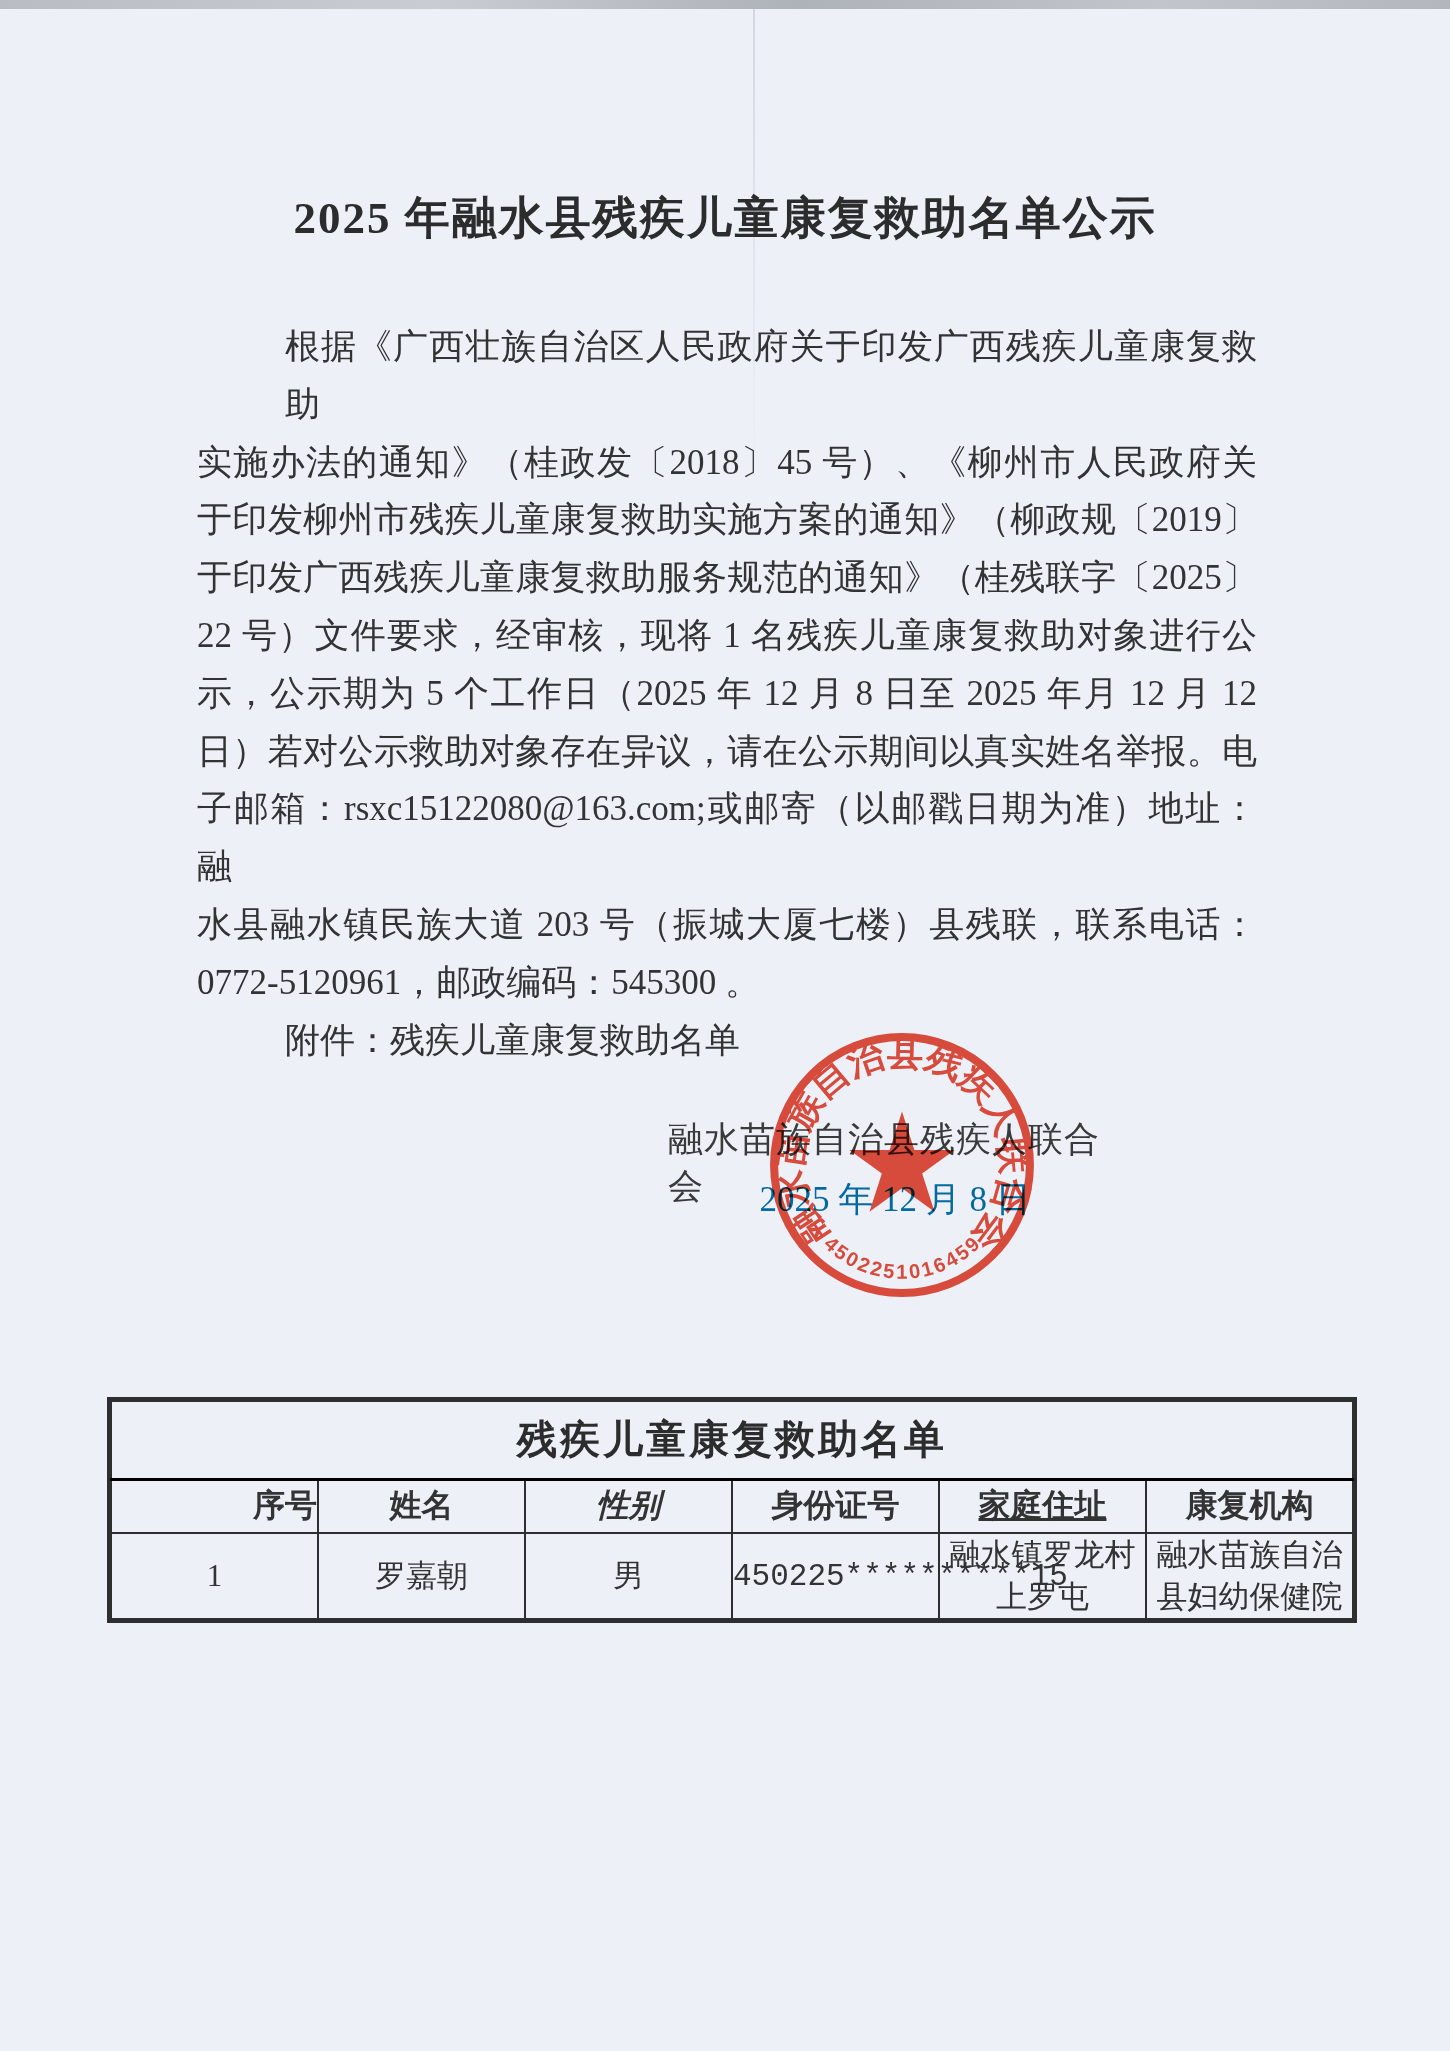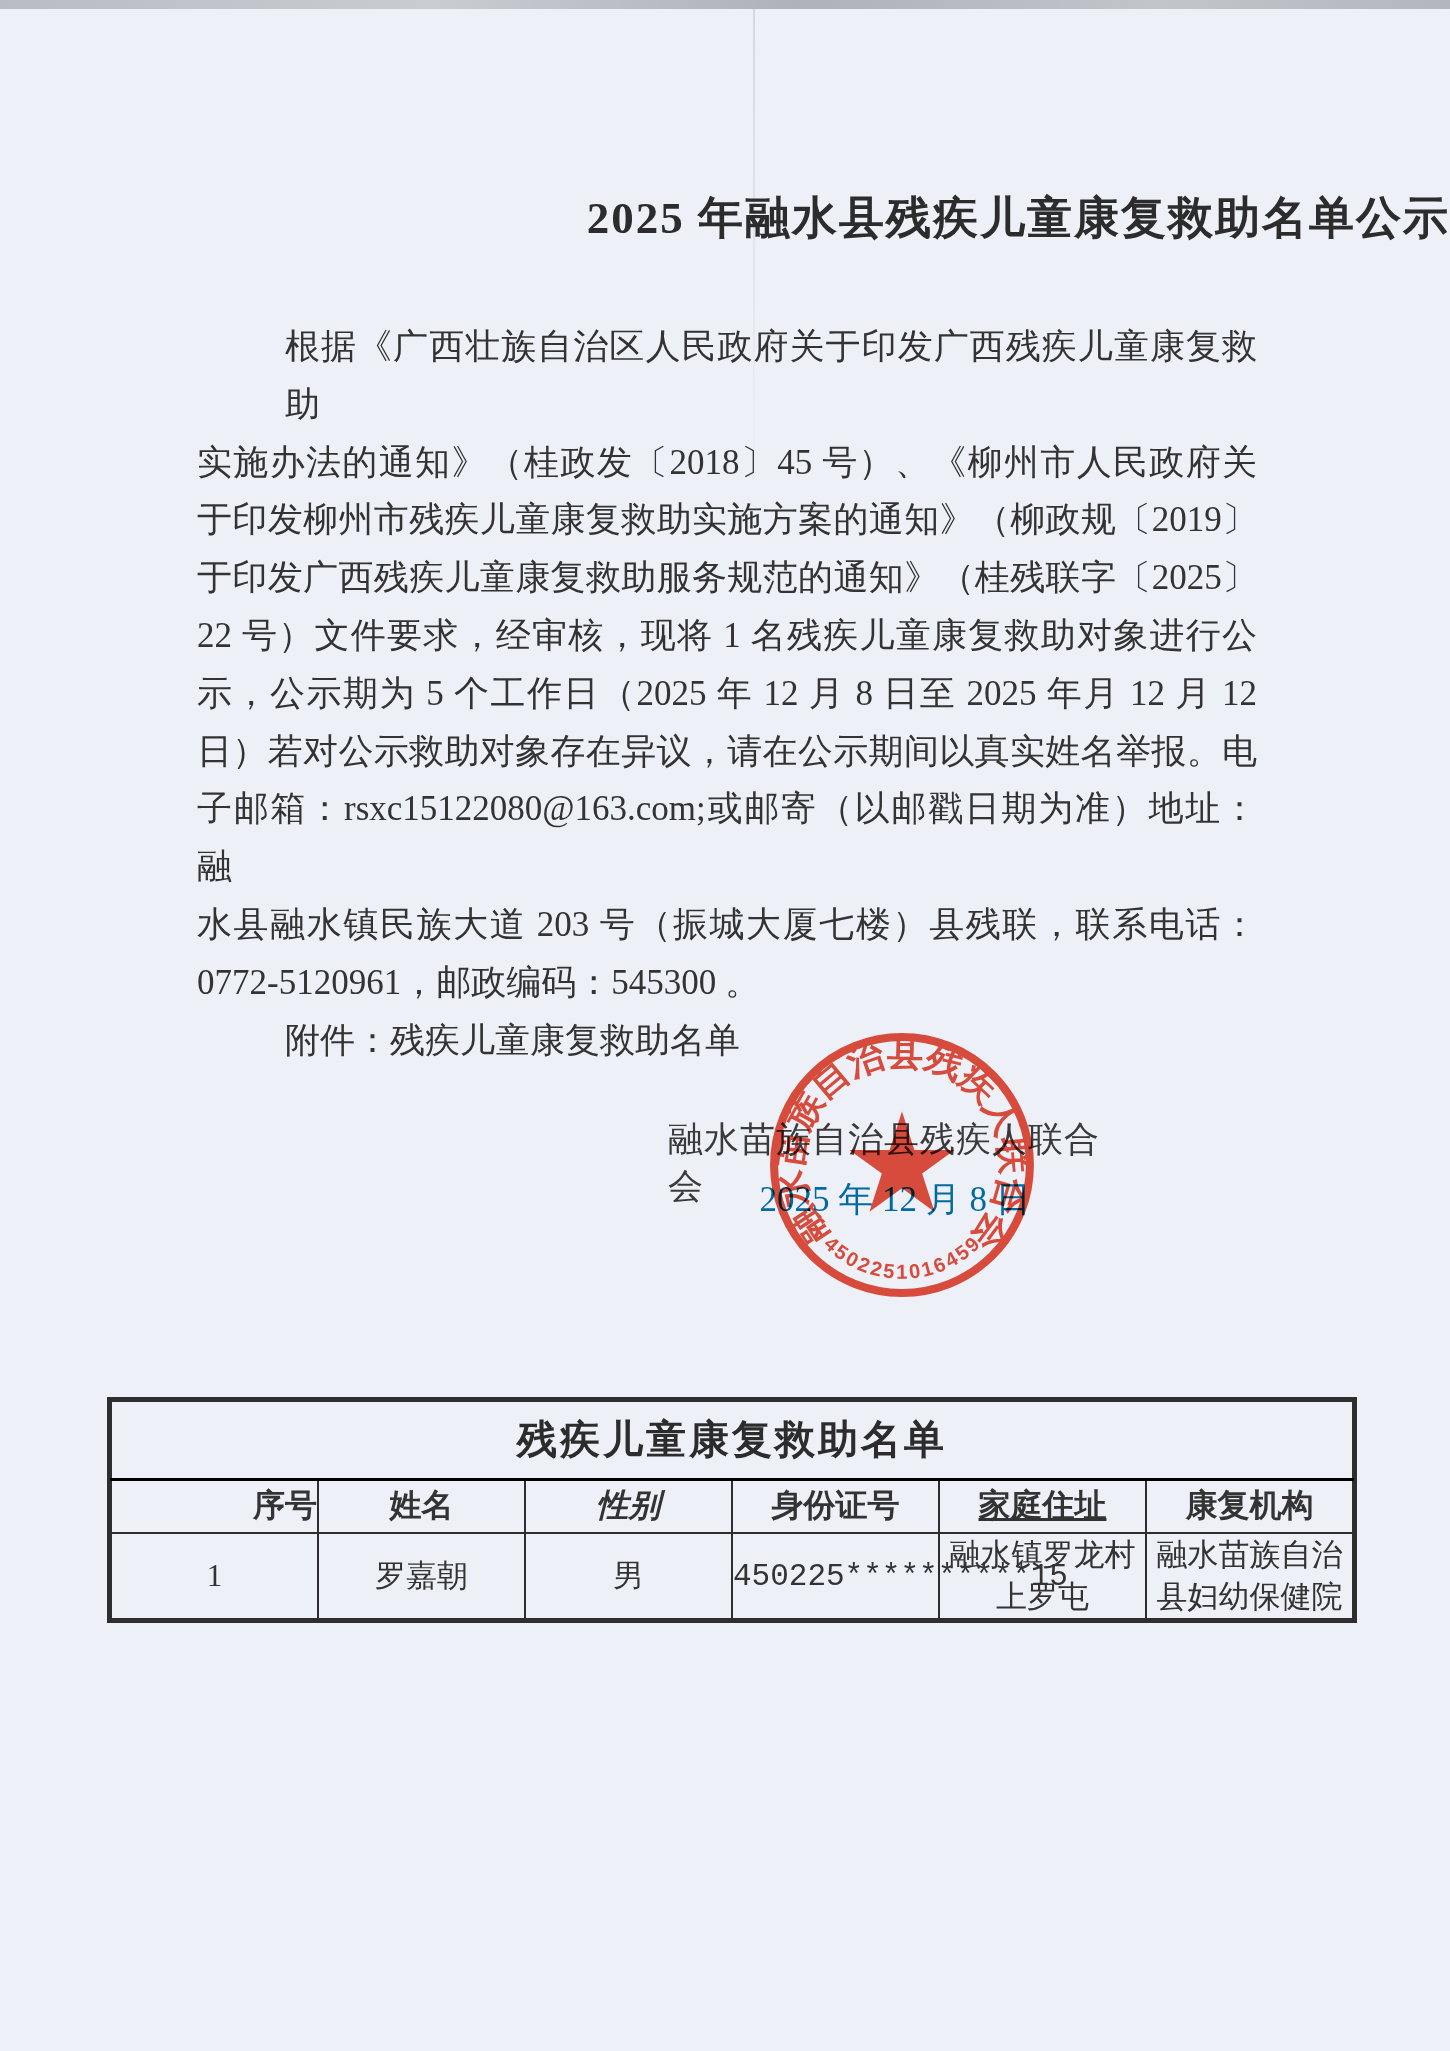--- a/index.html
+++ b/index.html
@@ -15,21 +15,21 @@
   .scan-edge {
     position:absolute; left:0; top:0; width:1450px; height:9px;
     background:linear-gradient(90deg,#b9bdc3 0%,#c9ccd1 30%,#aeb2b9 55%,#c2c5ca 80%,#b3b7bd 100%);
   }
   .fold-line {
     position:absolute; left:753px; top:9px; width:2px; height:470px;
     background:linear-gradient(180deg, rgba(170,176,192,.38), rgba(170,176,192,0));
   }
   .doc-title {
     position:absolute; left:0; top:188px; width:1450px;
-    text-align:right; font-size:45px; font-weight:bold; color:#2c2c2c;
+    text-align:center; font-size:45px; font-weight:bold; color:#2c2c2c;
     letter-spacing:2px;
   }
   .body-text {
     position:absolute; left:197px; top:318px; width:1060px;
     font-size:35px; line-height:57.8px; color:#333;
   }
   .body-text .line { display:block; white-space:nowrap; }
   .body-text .line.just { white-space:normal; text-align:justify; text-align-last:justify; }
   .body-text .line.indent { padding-left:88px; }
   .sig-org {

